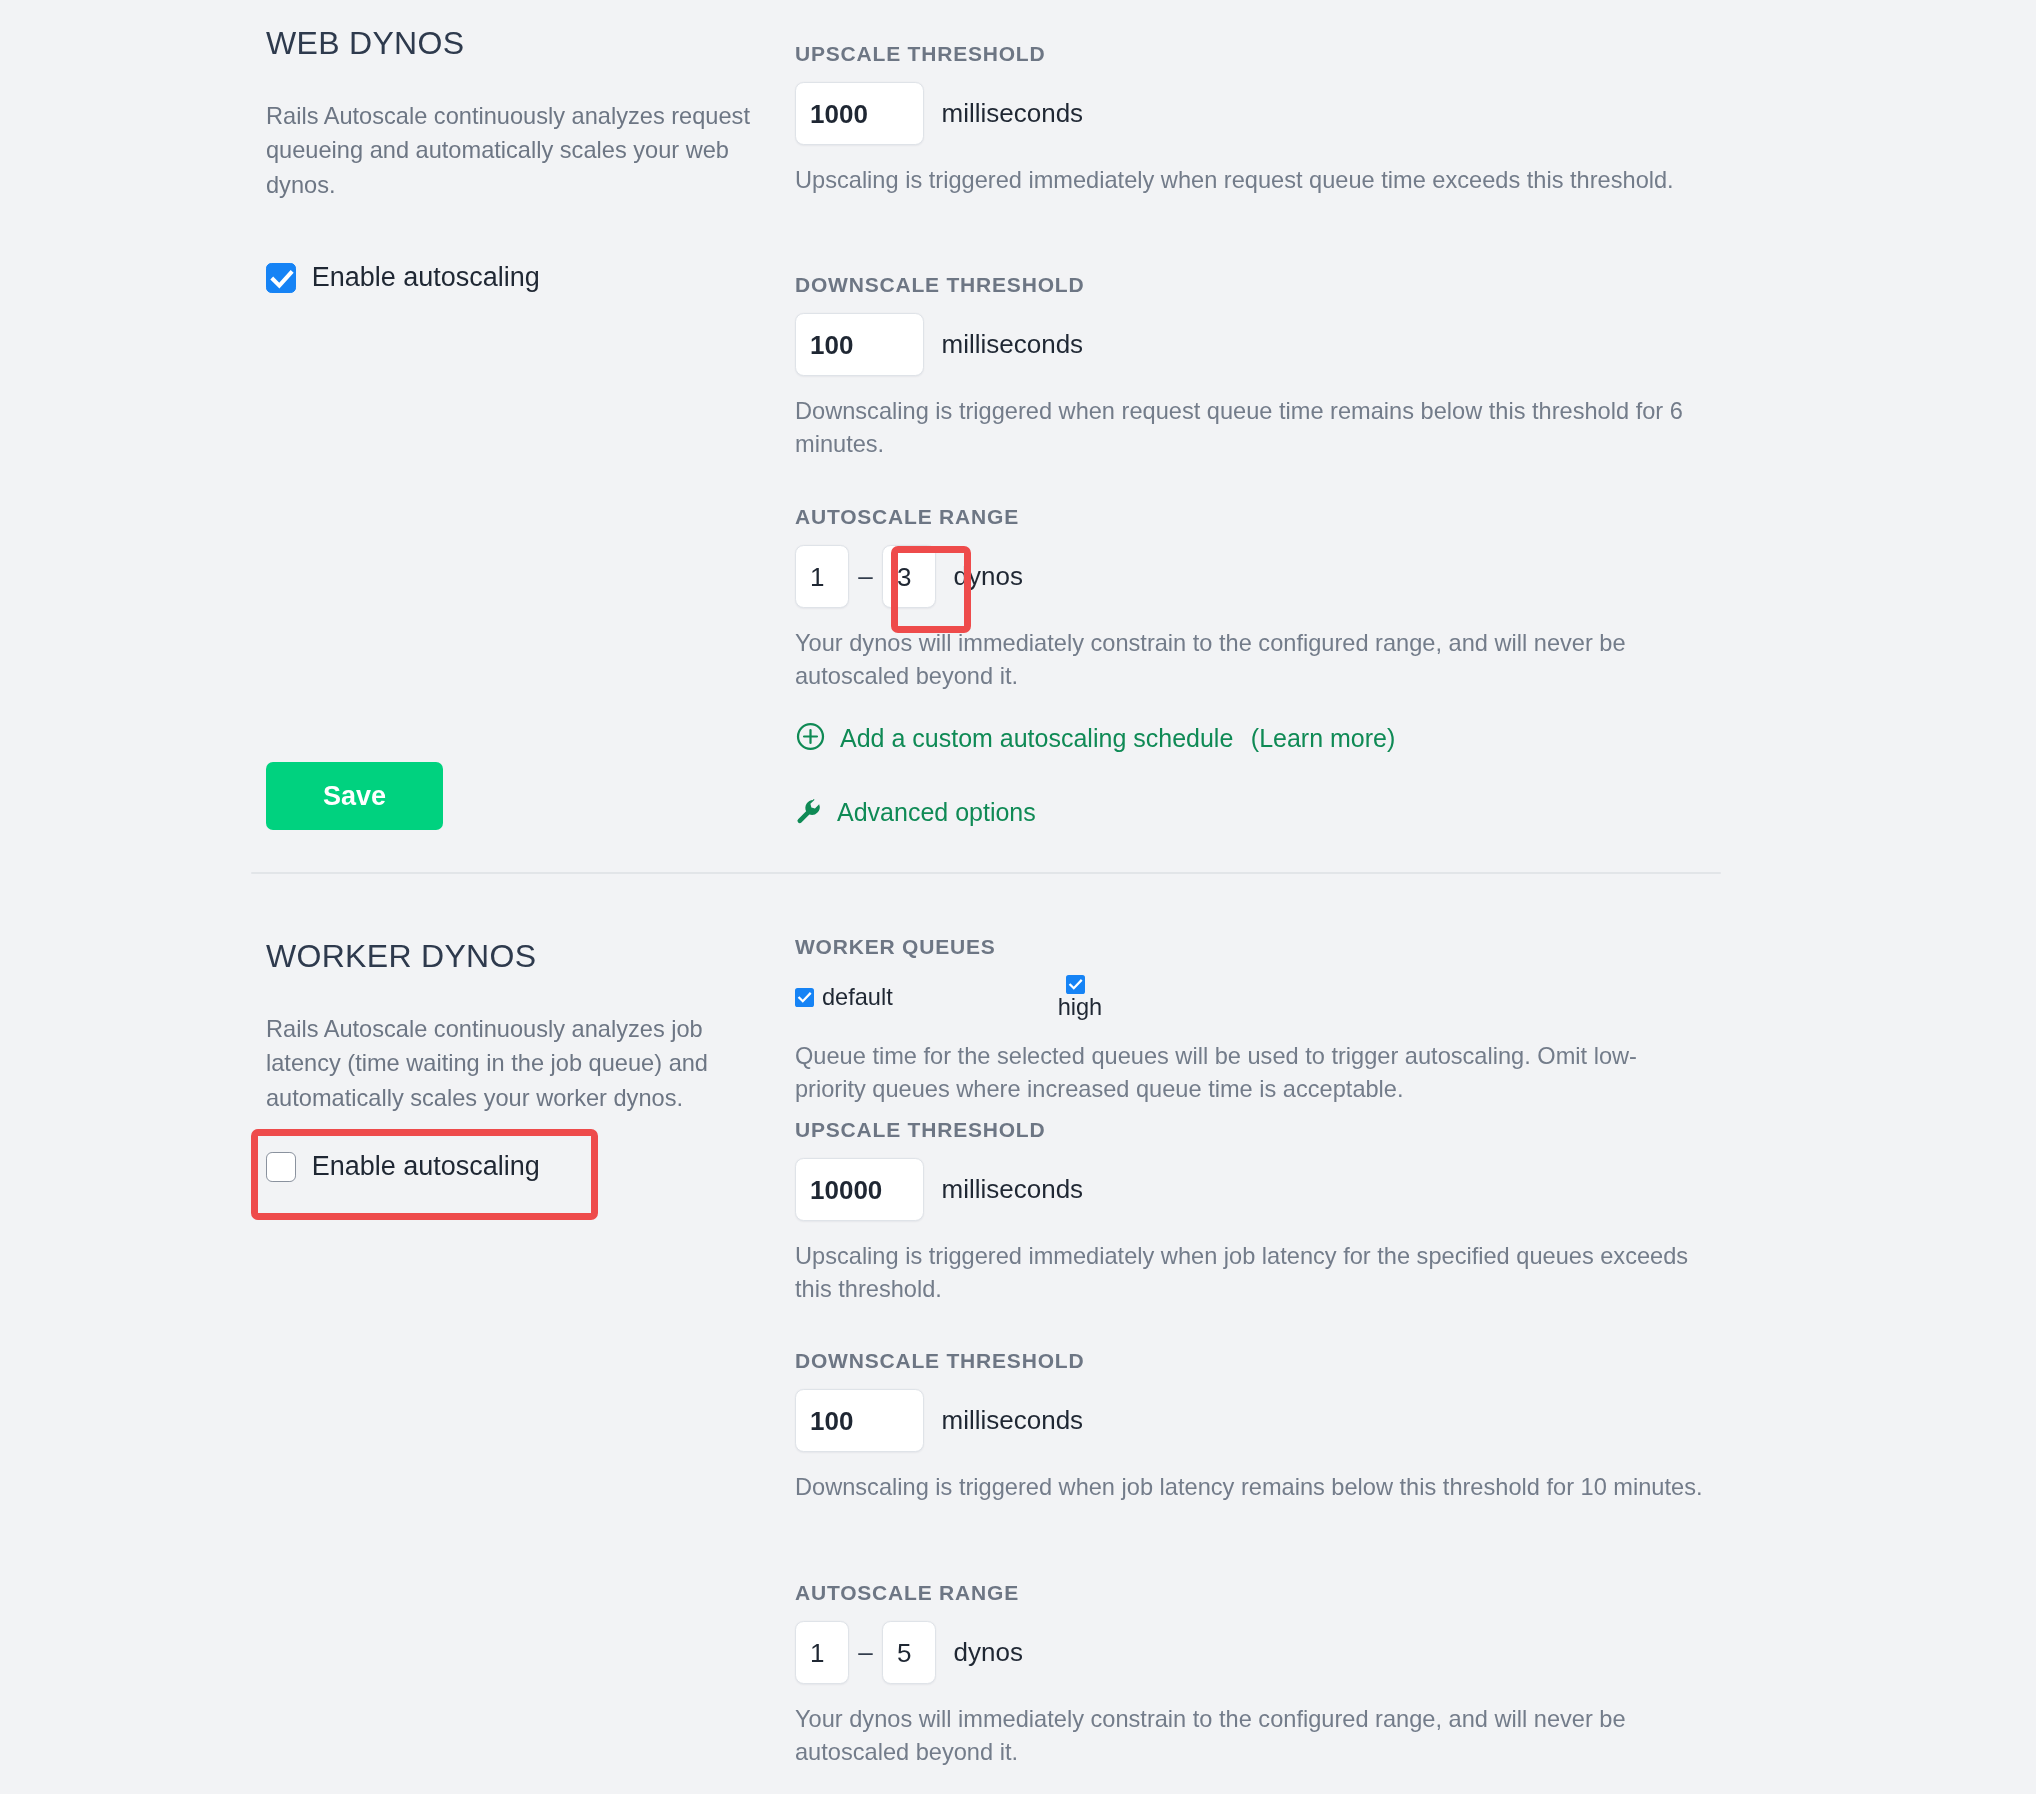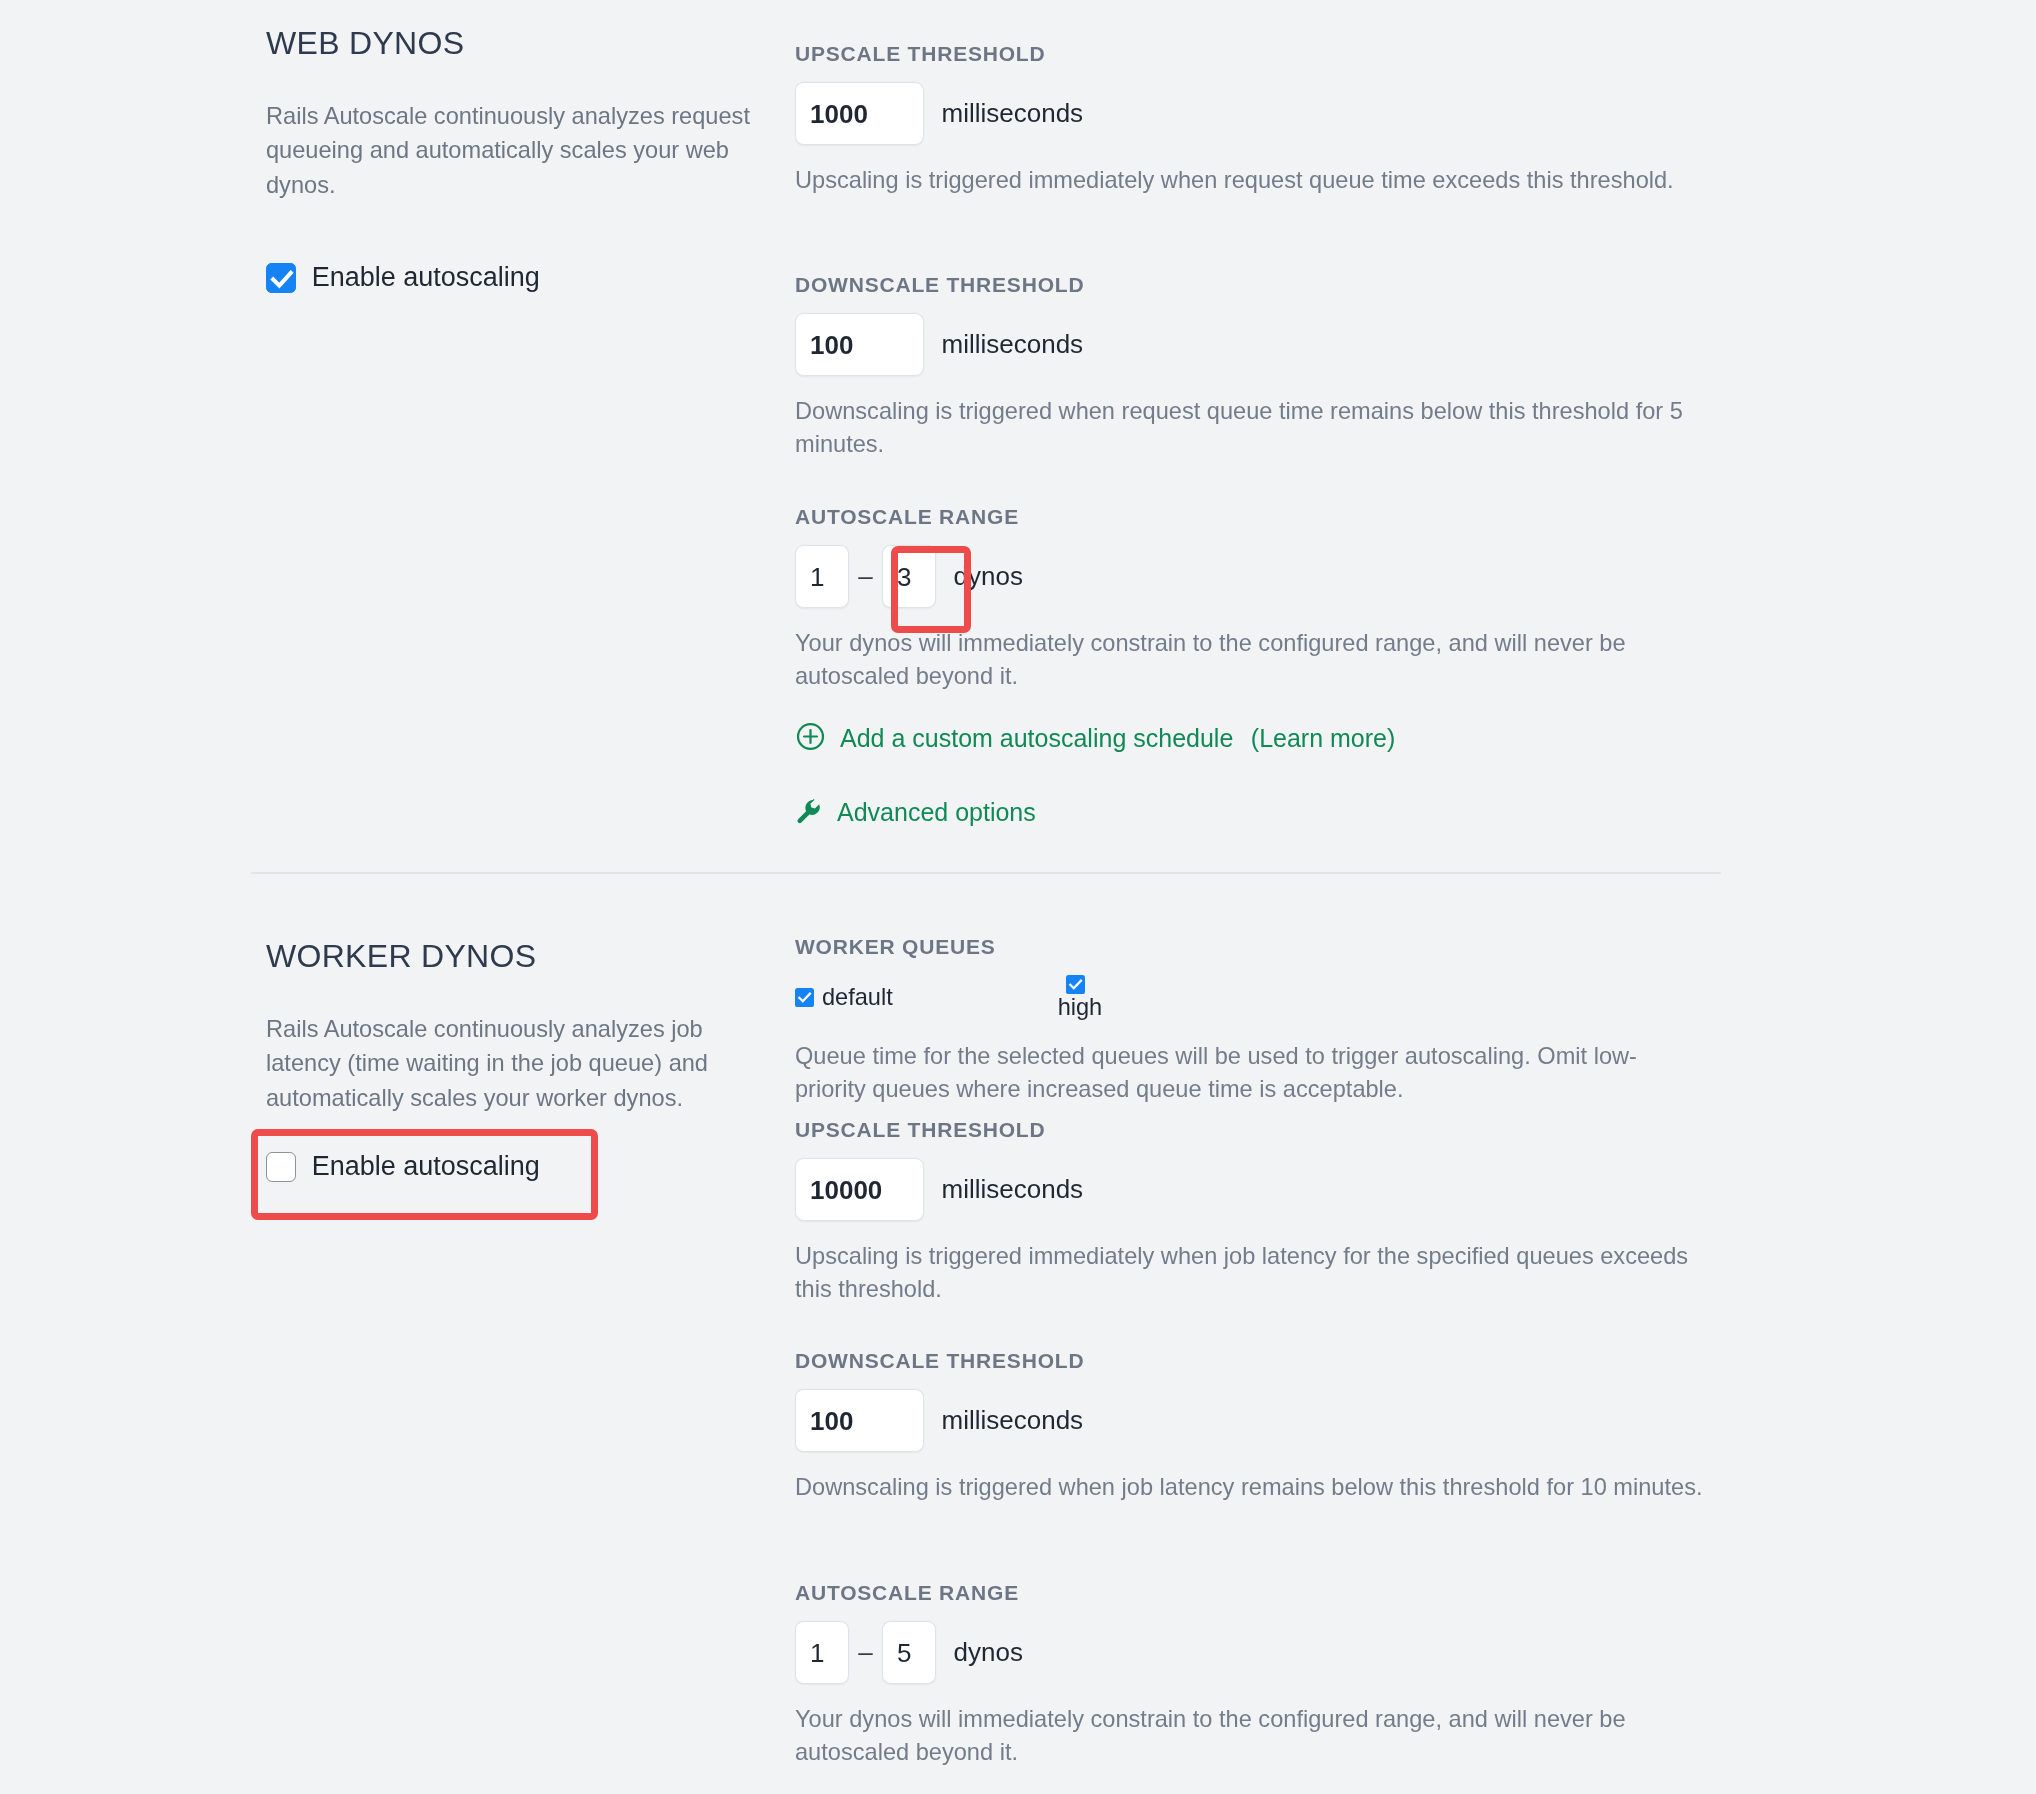--- a/index.html
+++ b/index.html
@@ -221,37 +221,40 @@
     <div class="cb-row">
       <span class="cb-lg checked">
         <svg width="30" height="30" viewBox="0 0 34 34">
           <path d="M7 17.5 L14 24.5 L27 10" stroke="#ffffff" stroke-width="4.6" fill="none" stroke-linecap="square"></path>
         </svg>
       </span>
       <span class="cb-label">Enable autoscaling</span>
     </div>
   </div>
 
+  <div class="col-left" style="top:762px;">
+    <button class="save-btn">Save</button>
+  </div>
 
   <div class="col-right" style="top:42px;">
     <div class="field-label">UPSCALE THRESHOLD</div>
     <div class="input-row">
       <span class="text-input input-ms">1000</span>
       <span class="unit">milliseconds</span>
     </div>
     <p class="help-text">Upscaling is triggered immediately when request queue time exceeds this threshold.</p>
   </div>
 
   <div class="col-right" style="top:273px;">
     <div class="field-label">DOWNSCALE THRESHOLD</div>
     <div class="input-row">
       <span class="text-input input-ms">100</span>
       <span class="unit">milliseconds</span>
     </div>
-    <p class="help-text">Downscaling is triggered when request queue time remains below this threshold for 5 minutes.</p>
+    <p class="help-text">Downscaling is triggered when request queue time remains below this threshold for 6 minutes.</p>
   </div>
 
   <div class="col-right" style="top:505px;">
     <div class="field-label">AUTOSCALE RANGE</div>
     <div class="input-row">
       <span class="text-input input-num">1</span>
       <span class="dash">–</span>
       <span class="text-input input-num">3</span>
       <span class="unit">dynos</span>
     </div>

